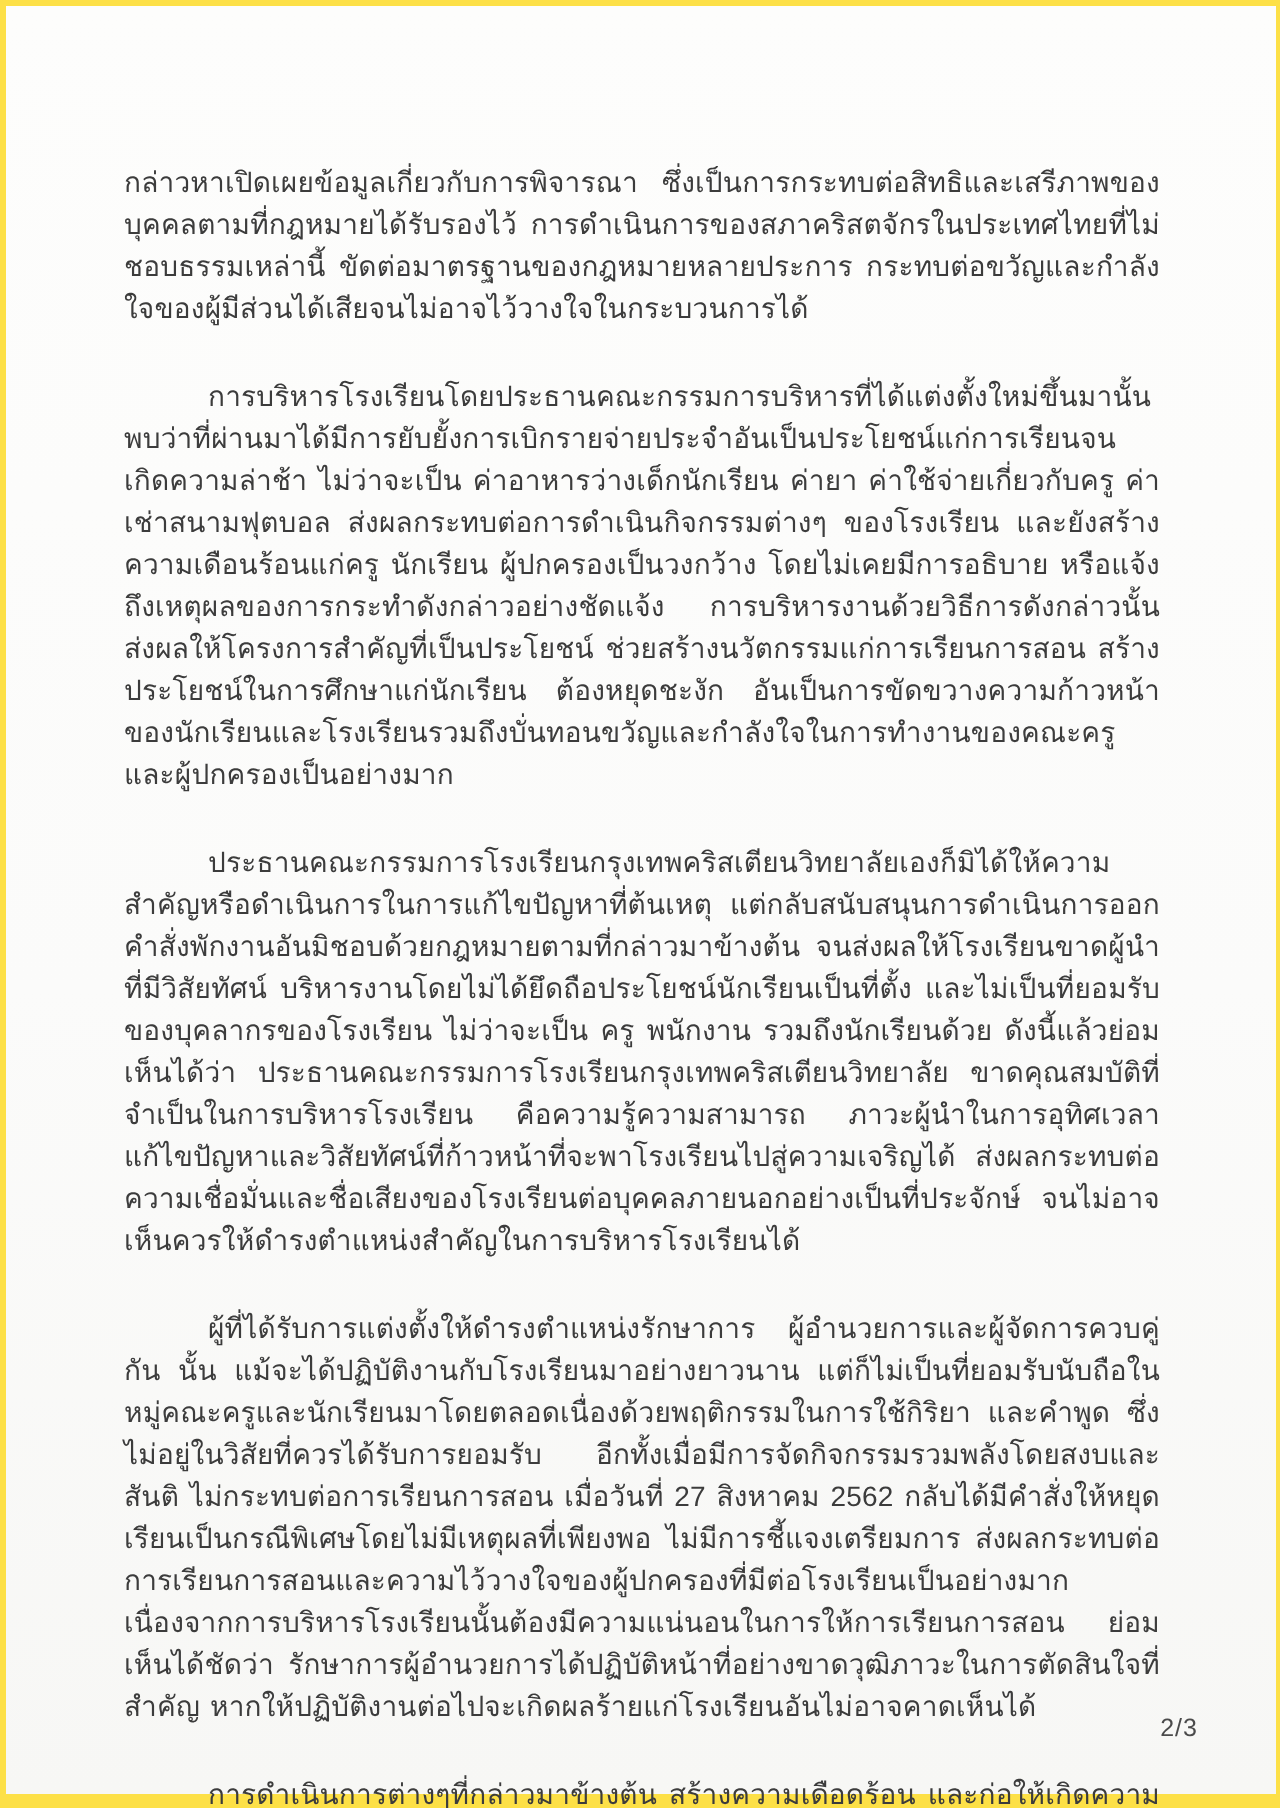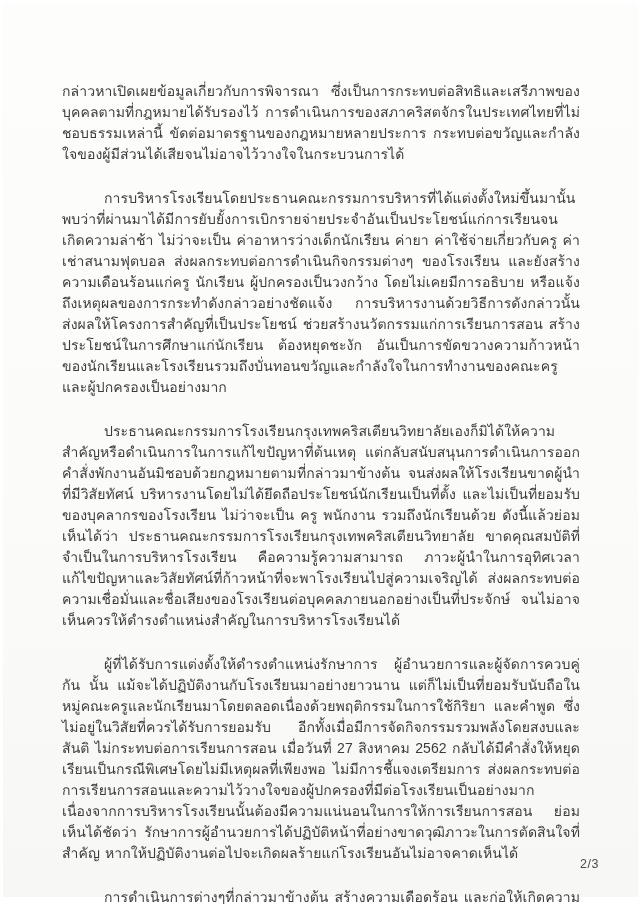--- a/index.html
+++ b/index.html
@@ -7,21 +7,21 @@
     padding: 0;
     width: 640px;
     height: 904px;
     background: #000;
     font-family: "Liberation Sans", "DejaVu Sans", sans-serif;
   }
   .photo-frame {
     position: relative;
     width: 640px;
     height: 904px;
-    background: #ffffff;
+    background: #fde047;
     overflow: hidden;
   }
   
   .page {
     position: absolute;
     top: 3px;
     left: 3px;
     right: 2px;
     bottom: 7px;
     background: linear-gradient(180deg, #fdfdfc 0%, #fbfbfa 55%, #f7f7f5 100%);

